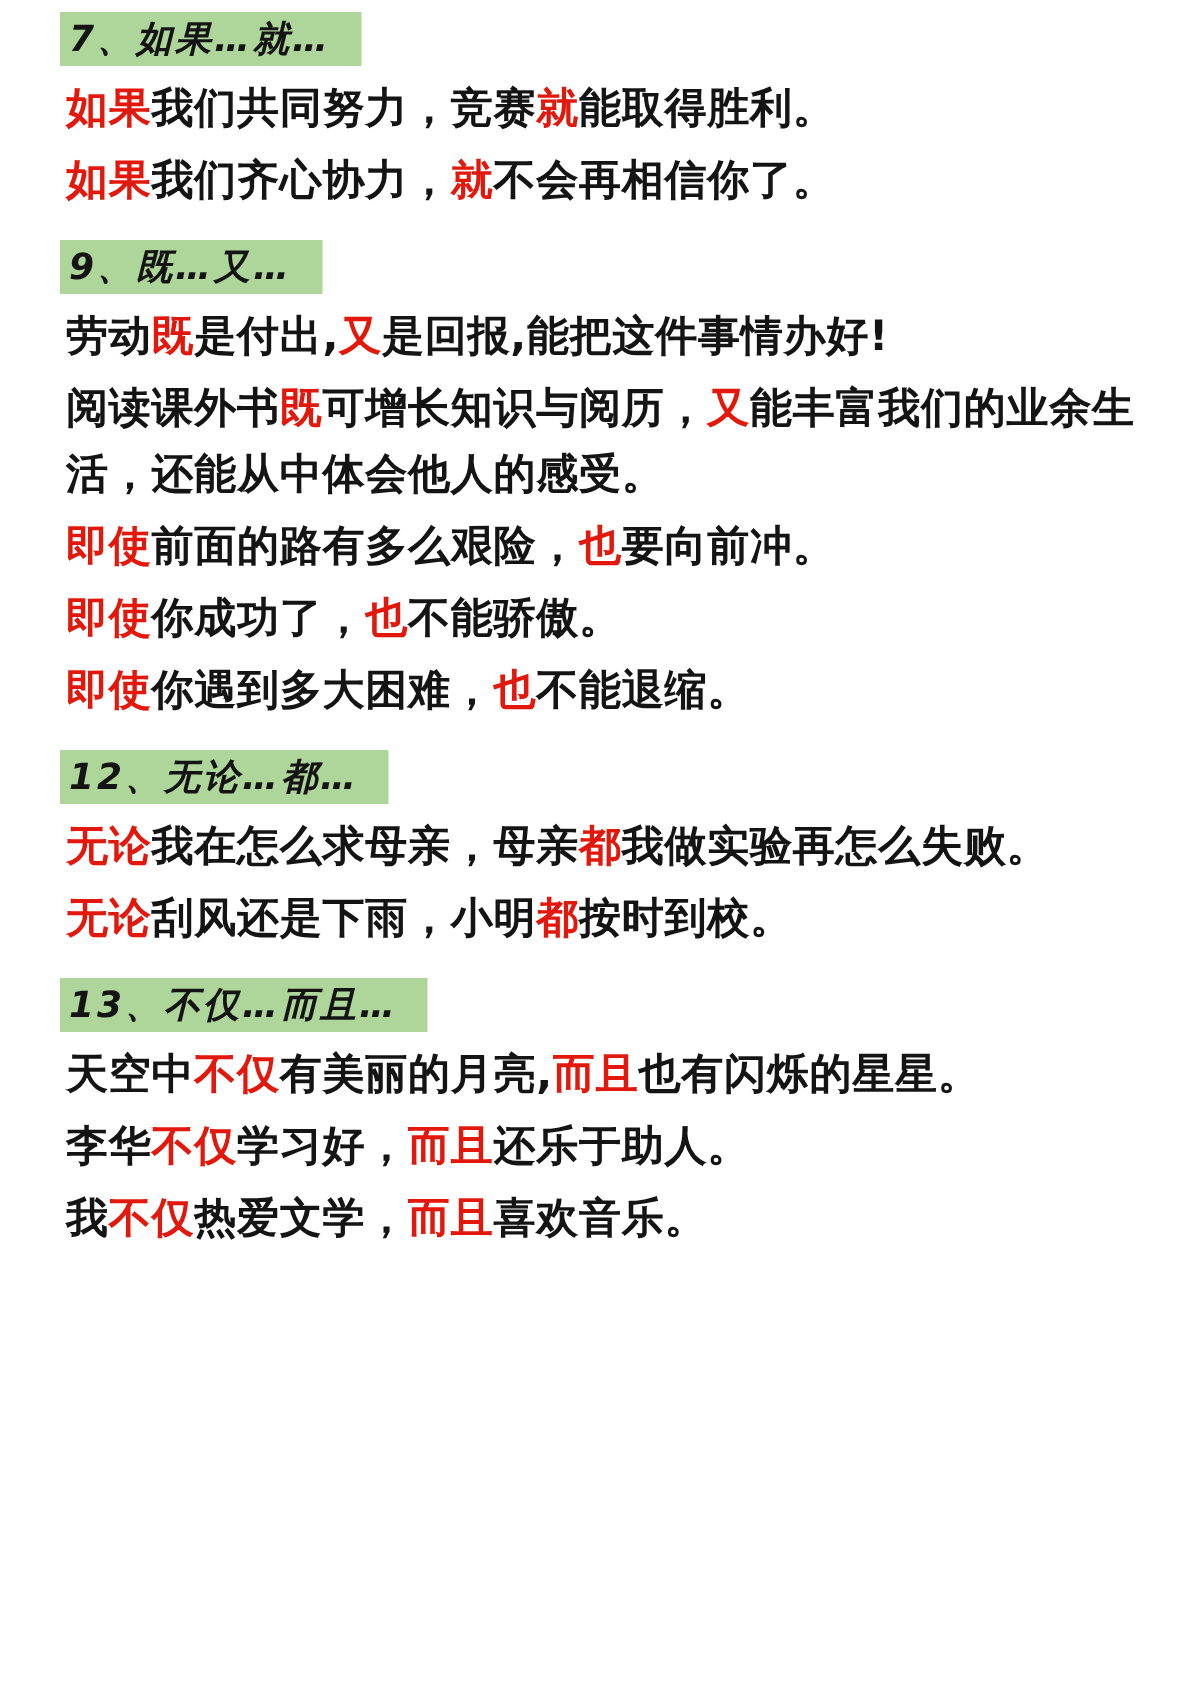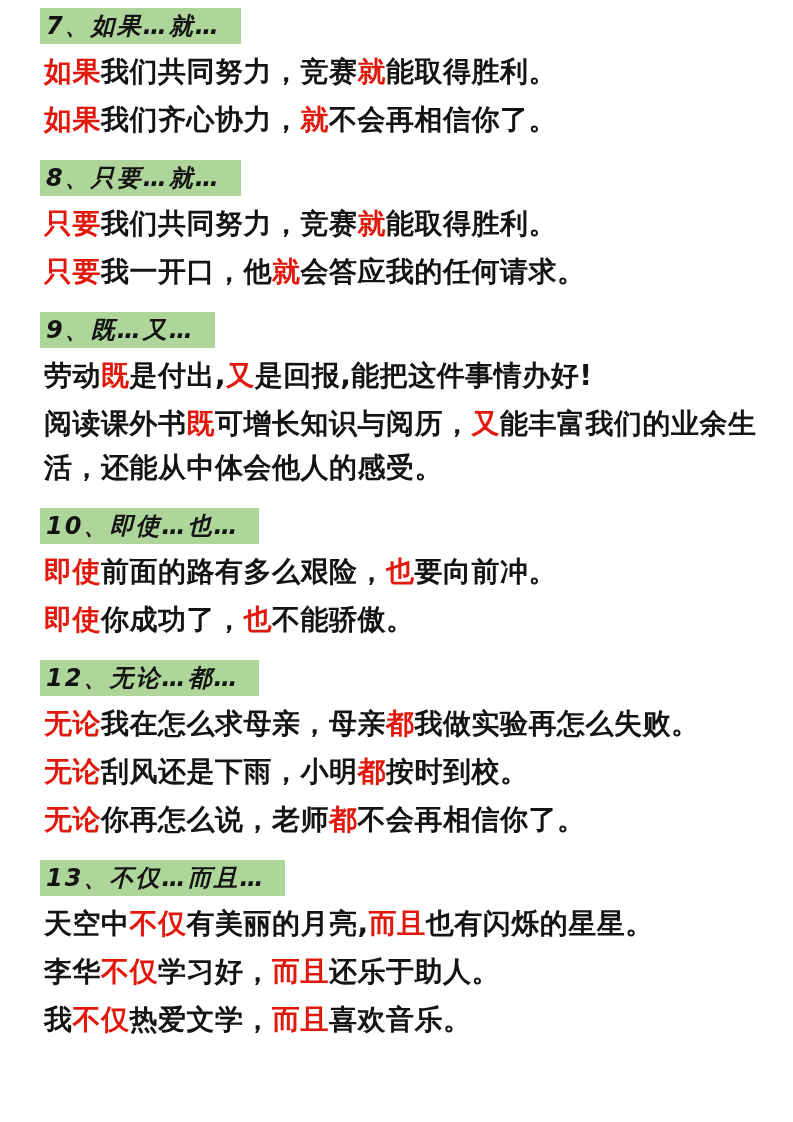--- a/index.html
+++ b/index.html
@@ -44,44 +44,38 @@
 <body>
 
 <div class="page" style="--green: #aed69a; --red: #e2180c; --ink: #141414; --paper: #ffffff;">
 
   <section class="section">
     <div class="hd">7、如果…就…</div>
     <p class="sent"><span class="red">如果</span><span>我们共同努力，竞赛</span><span class="red">就</span><span>能取得胜利。</span></p>
     <p class="sent"><span class="red">如果</span><span>我们齐心协力，</span><span class="red">就</span><span>不会再相信你了。</span></p>
   </section>
 
-  <section class="section">
-    <div class="hd">8、只要…就…</div>
-    <p class="sent"><span class="red">只要</span><span>我们共同努力，竞赛</span><span class="red">就</span><span>能取得胜利。</span></p>
-    <p class="sent"><span class="red">只要</span><span>我一开口，他</span><span class="red">就</span><span>会答应我的任何请求。</span></p>
-  </section>
 
   <section class="section">
     <div class="hd">9、既…又…</div>
     <p class="sent"><span>劳动</span><span class="red">既</span><span>是付出,</span><span class="red">又</span><span>是回报,能把这件事情办好!</span></p>
     <p class="sent"><span>阅读课外书</span><span class="red">既</span><span>可增长知识与阅历，</span><span class="red">又</span><span>能丰富我们的业余生活，还能从中体会他人的感受。</span></p>
   </section>
 
   <section class="section">
-    <div class="hd">10、即使…也…</div>
     <p class="sent"><span class="red">即使</span><span>前面的路有多么艰险，</span><span class="red">也</span><span>要向前冲。</span></p>
     <p class="sent"><span class="red">即使</span><span>你成功了，</span><span class="red">也</span><span>不能骄傲。</span></p>
+    <p class="sent"><span class="red">即使</span><span>你遇到多大困难，</span><span class="red">也</span><span>不能退缩。</span></p>
   </section>
 
 
   <section class="section">
     <div class="hd">12、无论…都…</div>
     <p class="sent"><span class="red">无论</span><span>我在怎么求母亲，母亲</span><span class="red">都</span><span>我做实验再怎么失败。</span></p>
     <p class="sent"><span class="red">无论</span><span>刮风还是下雨，小明</span><span class="red">都</span><span>按时到校。</span></p>
-    <p class="sent"><span class="red">无论</span><span>你再怎么说，老师</span><span class="red">都</span><span>不会再相信你了。</span></p>
   </section>
 
   <section class="section">
     <div class="hd">13、不仅…而且…</div>
     <p class="sent"><span>天空中</span><span class="red">不仅</span><span>有美丽的月亮,</span><span class="red">而且</span><span>也有闪烁的星星。</span></p>
     <p class="sent"><span>李华</span><span class="red">不仅</span><span>学习好，</span><span class="red">而且</span><span>还乐于助人。</span></p>
     <p class="sent"><span>我</span><span class="red">不仅</span><span>热爱文学，</span><span class="red">而且</span><span>喜欢音乐。</span></p>
   </section>
 
 </div>

